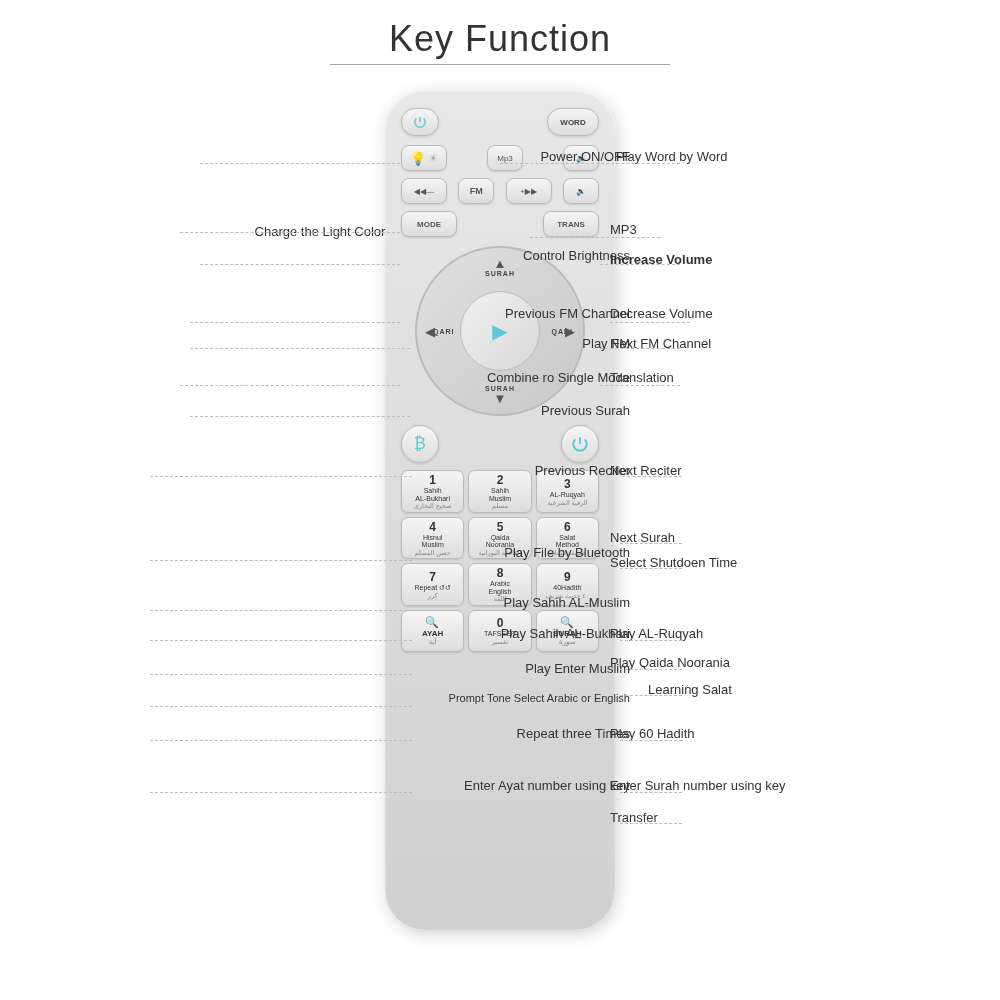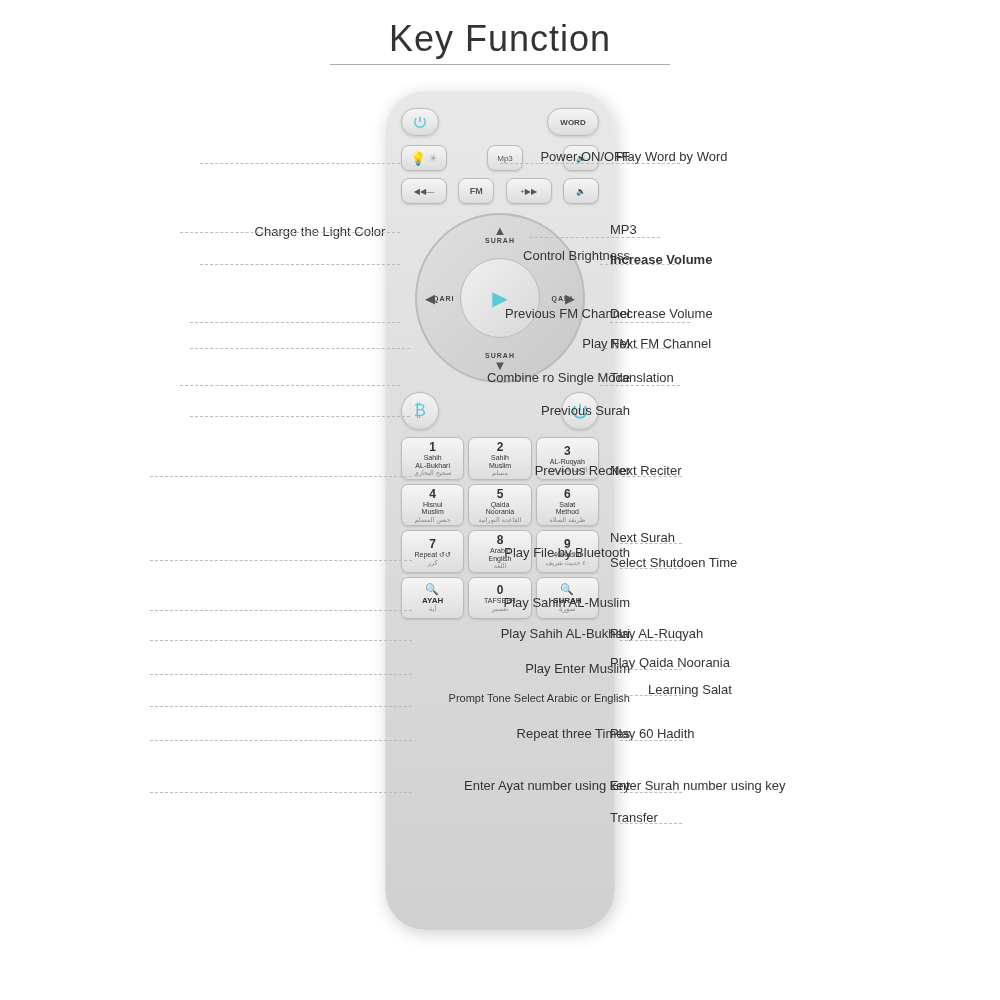--- a/index.html
+++ b/index.html
@@ -340,20 +340,28 @@
         <span>FM</span>
       </button>
       <button class="btn-fm-next">
         <span>+▶▶</span>
       </button>
       <button class="btn-vol-dn">
         <span>🔉</span>
       </button>
     </div>
 
+    <div class="row-mode">
+      <button class="btn-mode">
+        <span>MODE</span>
+      </button>
+      <button class="btn-trans">
+        <span>TRANS</span>
+      </button>
+    </div>
 
     <div class="nav-circle-wrap">
       <div class="nav-outer">
 
         <span class="nav-label-surah-top">SURAH</span>
         <span class="nav-label-surah-bot">SURAH</span>
         <span class="nav-label-qari-left">QARI</span>
         <span class="nav-label-qari-right">QARI</span>
 
         <span class="nav-arrow-up">▲</span>

